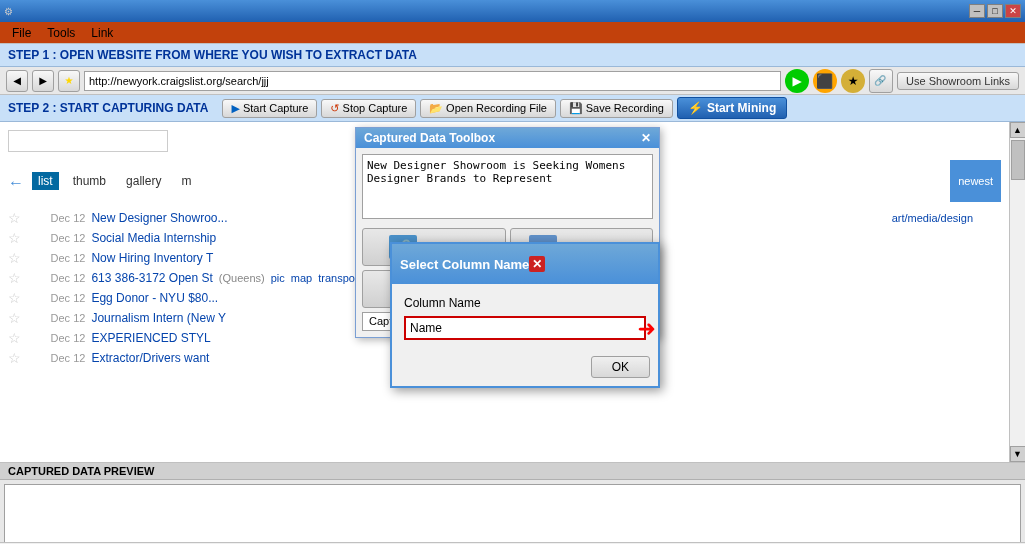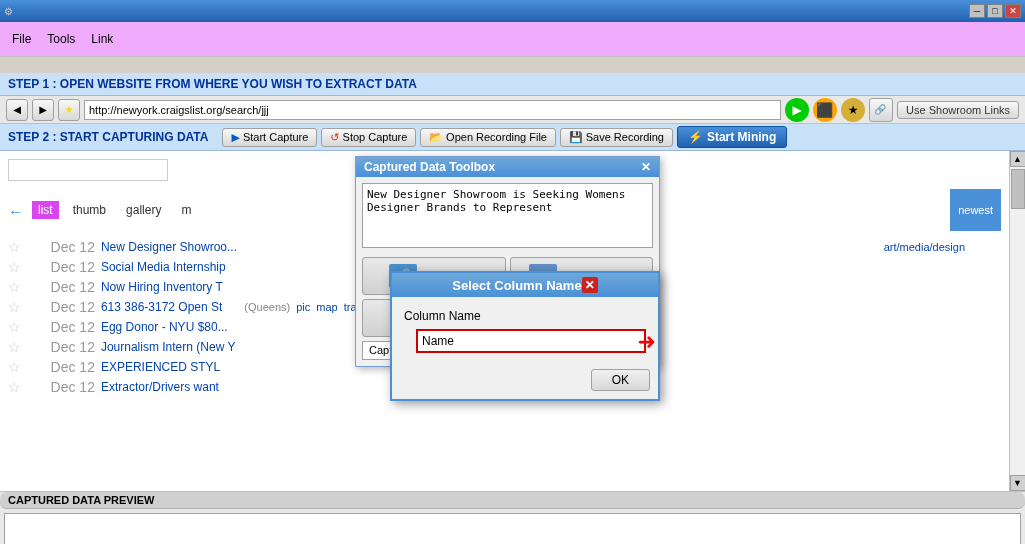--- a/index.html
+++ b/index.html
@@ -5,81 +5,81 @@
     * { box-sizing: border-box; margin: 0; padding: 0; }
     body { font-family: 'Segoe UI', Tahoma, Arial, sans-serif; font-size: 12px; background: #d4d0c8; width: 1025px; height: 544px; overflow: hidden; }
 
     
     .title-bar { background: linear-gradient(to bottom, #4a90d9, #2060b0); color: white; height: 22px; display: flex; align-items: center; justify-content: space-between; padding: 0 4px; font-size: 11px; }
     .title-bar-title { flex: 1; text-align: center; }
     .title-bar-controls { display: flex; gap: 2px; }
     .title-btn { width: 16px; height: 14px; background: #c0c0c0; border: 1px solid #808080; font-size: 9px; display: flex; align-items: center; justify-content: center; cursor: pointer; color: #000; }
 
     
-    .menu-bar { background: #f0abfc; height: 22px; display: flex; align-items: center; padding: 17px 4px; border-bottom: 1px solid #c0c0c0; }
+    .menu-bar { background: #c2410c; height: 22px; display: flex; align-items: center; padding: 4px 4px; border-bottom: 1px solid #c0c0c0; }
     .menu-item { padding: 2px 8px; font-size: 12px; cursor: pointer; }
 
     
     .url-bar { background: #e8e8e8; height: 28px; display: flex; align-items: center; padding: 2px 6px; gap: 4px; border-bottom: 1px solid #c0c0c0; }
     .nav-btn { width: 22px; height: 22px; background: linear-gradient(to bottom, #f8f8f8, #d8d8d8); border: 1px solid #a0a0a0; border-radius: 3px; display: flex; align-items: center; justify-content: center; cursor: pointer; font-size: 10px; }
     .url-input { flex: 1; height: 20px; border: 1px solid #a0a0a0; padding: 2px 4px; font-size: 11px; background: white; }
     .url-right { display: flex; align-items: center; gap: 4px; }
     .play-btn { width: 24px; height: 24px; background: #00cc00; border-radius: 50%; display: flex; align-items: center; justify-content: center; cursor: pointer; color: white; font-size: 12px; }
     .star-btn-orange { width: 24px; height: 24px; background: orange; border-radius: 50%; display: flex; align-items: center; justify-content: center; cursor: pointer; font-size: 14px; }
     .star-btn-gold { width: 24px; height: 24px; background: #d4af37; border-radius: 50%; display: flex; align-items: center; justify-content: center; cursor: pointer; font-size: 12px; }
     .ext-link-btn { background: linear-gradient(to bottom, #f8f8f8, #d8d8d8); border: 1px solid #a0a0a0; border-radius: 3px; padding: 2px 8px; cursor: pointer; font-size: 11px; color: #333; }
     .toolbar-btn { background: linear-gradient(to bottom, #f8f8f8, #d8d8d8); border: 1px solid #a0a0a0; border-radius: 3px; padding: 2px 8px; cursor: pointer; font-size: 11px; display: flex; align-items: center; gap: 3px; }
     .start-mining { background: linear-gradient(to bottom, #4a90d9, #2060b0); color: white; border: 1px solid #1050a0; border-radius: 3px; padding: 3px 10px; cursor: pointer; font-size: 12px; font-weight: bold; display: flex; align-items: center; gap: 4px; }
     .content-area { flex: 1; background: white; overflow: hidden; position: relative; display: flex; }
     .web-content { flex: 1; padding: 8px; overflow: hidden; }
 
     
     .preview-section { background: #e8e8e8; border-top: 1px solid #c0c0c0; height: 80px; }
-    .preview-title { background: #d0d0d0; padding: 2px 8px; font-size: 11px; font-weight: bold; border-bottom: 1px solid #b0b0b0; border-radius: 7px; }
+    .preview-title { background: #d0d0d0; padding: 2px 8px; font-size: 11px; font-weight: bold; border-bottom: 1px solid #b0b0b0; }
     .preview-content { padding: 4px; height: 60px; background: white; margin: 4px; border: 1px solid #a0a0a0; }
 
     
     .status-bar { background: #f0f0f0; height: 22px; border-top: 1px solid #c0c0c0; display: flex; align-items: center; padding: 0 8px; font-size: 11px; }
 
     
     .listing-nav { display: flex; align-items: center; gap: 8px; margin-bottom: 4px; padding: 2px 0; }
     .listing-nav .nav-arrow { color: #4a90d9; font-size: 16px; cursor: pointer; }
     .listing-nav-item { padding: 2px 6px; cursor: pointer; font-size: 12px; color: #333; }
-    .listing-nav-item.active { background: #d946ef; color: white; }
+    .listing-nav-item.active { background: #0369a1; color: white; }
     .newest-badge { background: #4a90d9; color: white; padding: 15px 8px; font-size: 11px; margin-left: auto; }
     .listing-item { display: flex; align-items: center; gap: 6px; padding: 2px 0; font-size: 12px; }
     .listing-star { color: #ccc; font-size: 14px; }
-    .listing-date { color: #999; font-size: 14px; padding-left: 24px; }
+    .listing-date { color: #999; font-size: 11px; padding-left: 24px; }
     .listing-link { color: #0645ad; text-decoration: none; cursor: pointer; }
     .scrollbar-v { width: 16px; background: #f0f0f0; border-left: 1px solid #c0c0c0; display: flex; flex-direction: column; align-items: center; }
     .scroll-arrow { width: 16px; height: 16px; background: #d0d0d0; border: 1px solid #a0a0a0; display: flex; align-items: center; justify-content: center; cursor: pointer; font-size: 9px; }
     .scroll-thumb { width: 14px; height: 40px; background: #c0c0c0; border: 1px solid #a0a0a0; margin-top: 2px; cursor: pointer; }
     .toolbox-dialog { position: absolute; top: 5px; left: 355px; width: 305px; background: #f0f0f0; border: 1px solid #7a9fd4; box-shadow: 2px 2px 8px rgba(0,0,0,0.3); pointer-events: all; z-index: 10; }
     .toolbox-title { background: linear-gradient(to bottom, #6ea8d8, #4a90d9); color: white; padding: 3px 8px; font-size: 12px; font-weight: bold; display: flex; justify-content: space-between; align-items: center; }
     .toolbox-close { cursor: pointer; font-size: 12px; color: white; }
     .toolbox-content { padding: 6px; }
     .toolbox-textarea { width: 100%; height: 65px; border: 1px solid #a0a0a0; resize: none; font-size: 11px; padding: 4px; background: white; }
     .toolbox-buttons { display: grid; grid-template-columns: 1fr 1fr; gap: 4px; margin-top: 6px; }
     .toolbox-btn { background: linear-gradient(to bottom, #e8e8e8, #d0d0d0); border: 1px solid #a0a0a0; border-radius: 3px; padding: 6px 4px; cursor: pointer; font-size: 11px; display: flex; align-items: center; gap: 6px; justify-content: center; }
     .toolbox-btn .btn-icon { width: 28px; height: 24px; background: #6090c0; display: flex; align-items: center; justify-content: center; color: white; font-size: 14px; border-radius: 2px; }
     .toolbox-status { background: white; border: 1px solid #a0a0a0; padding: 2px 6px; font-size: 11px; margin-top: 4px; display: flex; justify-content: space-between; }
 
     
     .column-dialog { position: absolute; top: 120px; left: 390px; width: 270px; background: #f0f0f0; border: 2px solid #4a90d9; box-shadow: 3px 3px 10px rgba(0,0,0,0.4); pointer-events: all; z-index: 20; }
-    .column-dialog-title { background: linear-gradient(to bottom, #6ea8d8, #4a90d9); color: white; padding: 4px 8px; font-size: 13px; font-weight: bold; display: flex; justify-content: center; align-items: center; }
+    .column-dialog-title { background: linear-gradient(to bottom, #6ea8d8, #4a90d9); color: white; padding: 12px 8px; font-size: 13px; font-weight: bold; display: flex; justify-content: flex-start; align-items: center; }
     .column-dialog-close { width: 16px; height: 16px; background: #cc2222; border-radius: 2px; display: flex; align-items: center; justify-content: center; color: white; cursor: pointer; font-size: 12px; font-weight: bold; }
     .column-dialog-body { padding: 12px; }
     .column-dialog-label { font-size: 12px; margin-bottom: 6px; }
     .column-name-input { width: 100%; height: 24px; border: 2px solid #cc0000; padding: 2px 4px; font-size: 12px; }
     .column-dialog-footer { display: flex; justify-content: flex-end; padding: 4px 8px 8px; }
     .ok-btn { background: linear-gradient(to bottom, #f0f0f0, #d8d8d8); border: 1px solid #a0a0a0; border-radius: 3px; padding: 3px 20px; cursor: pointer; font-size: 12px; }
     .red-arrow { position: absolute; right: 30px; top: 48px; color: red; font-size: 20px; transform: rotate(-20deg); }
 
     
-    .step-1-bar { display: flex; align-items: center; padding: 4px 8px; background: #c8e0f8; border-bottom: 1px solid #9ab8d8; margin-top: 16px; }
+    .step-1-bar { display: flex; align-items: center; padding: 4px 8px; background: #c8e0f8; border-bottom: 1px solid #9ab8d8; }
     .step-2-bar { display: flex; align-items: center; padding: 2px 8px; background: #c8e0f8; border-bottom: 1px solid #9ab8d8; gap: 6px; }
     .step-label { font-size: 12px; font-weight: bold; color: #003399; }
   </style>
 </head>
 <body>
 
 <div class="title-bar">
   <span style="width:20px;font-size:10px;color:#ccc;">⚙</span>
   <div class="title-bar-controls">
     <div class="title-btn">─</div>
@@ -169,21 +169,21 @@
         </div>
         <div class="listing-item">
           <span class="listing-star">☆</span>
           <span class="listing-date">Dec 12</span>
           <a class="listing-link">Now Hiring Inventory T</a>
         </div>
         <div class="listing-item">
           <span class="listing-star">☆</span>
           <span class="listing-date">Dec 12</span>
           <a class="listing-link">613 386-3172 Open St</a>
-          <span style="color:#888;font-size:11px;margin-left:16px;">(Queens)</span>
+          <span style="color:#888;font-size:11px;margin-left:0;">(Queens)</span>
           <a class="listing-link" style="font-size:11px;">pic</a>
           <a class="listing-link" style="font-size:11px;">map</a>
           <a class="listing-link" style="font-size:11px;">transportation</a>
         </div>
         <div class="listing-item">
           <span class="listing-star">☆</span>
           <span class="listing-date">Dec 12</span>
           <a class="listing-link">Egg Donor - NYU $80...</a>
         </div>
         <div class="listing-item">
@@ -196,21 +196,21 @@
           <span class="listing-date">Dec 12</span>
           <a class="listing-link">EXPERIENCED STYL</a>
         </div>
         <div class="listing-item">
           <span class="listing-star">☆</span>
           <span class="listing-date">Dec 12</span>
           <a class="listing-link">Extractor/Drivers want</a>
         </div>
       </div>
 
-      <div style="position:absolute; top:90px; right:60px; font-size:11px;">
+      <div style="position:absolute; top:90px; right:52px; font-size:11px;">
         <a class="listing-link">art/media/design</a>
       </div>
     </div>
 
     <div class="scrollbar-v">
       <div class="scroll-arrow">▲</div>
       <div class="scroll-thumb"></div>
       <div style="flex:1;"></div>
       <div class="scroll-arrow">▼</div>
     </div>
@@ -247,21 +247,21 @@
       </div>
     </div>
 
     <div class="column-dialog">
       <div class="column-dialog-title">
         <span>Select Column Name</span>
         <div class="column-dialog-close">✕</div>
       </div>
       <div class="column-dialog-body">
         <div class="column-dialog-label">Column Name</div>
-        <div style="position:relative;margin-left:12px;">
+        <div style="position:relative;">
           <input class="column-name-input" type="text" value="Name" style="">
           <div class="red-arrow" style="position:absolute;right:-10px;top:0;color:red;font-size:22px;transform:rotate(0deg);">➜</div>
         </div>
       </div>
       <div class="column-dialog-footer">
         <button class="ok-btn">OK</button>
       </div>
     </div>
   </div>
 </div>

